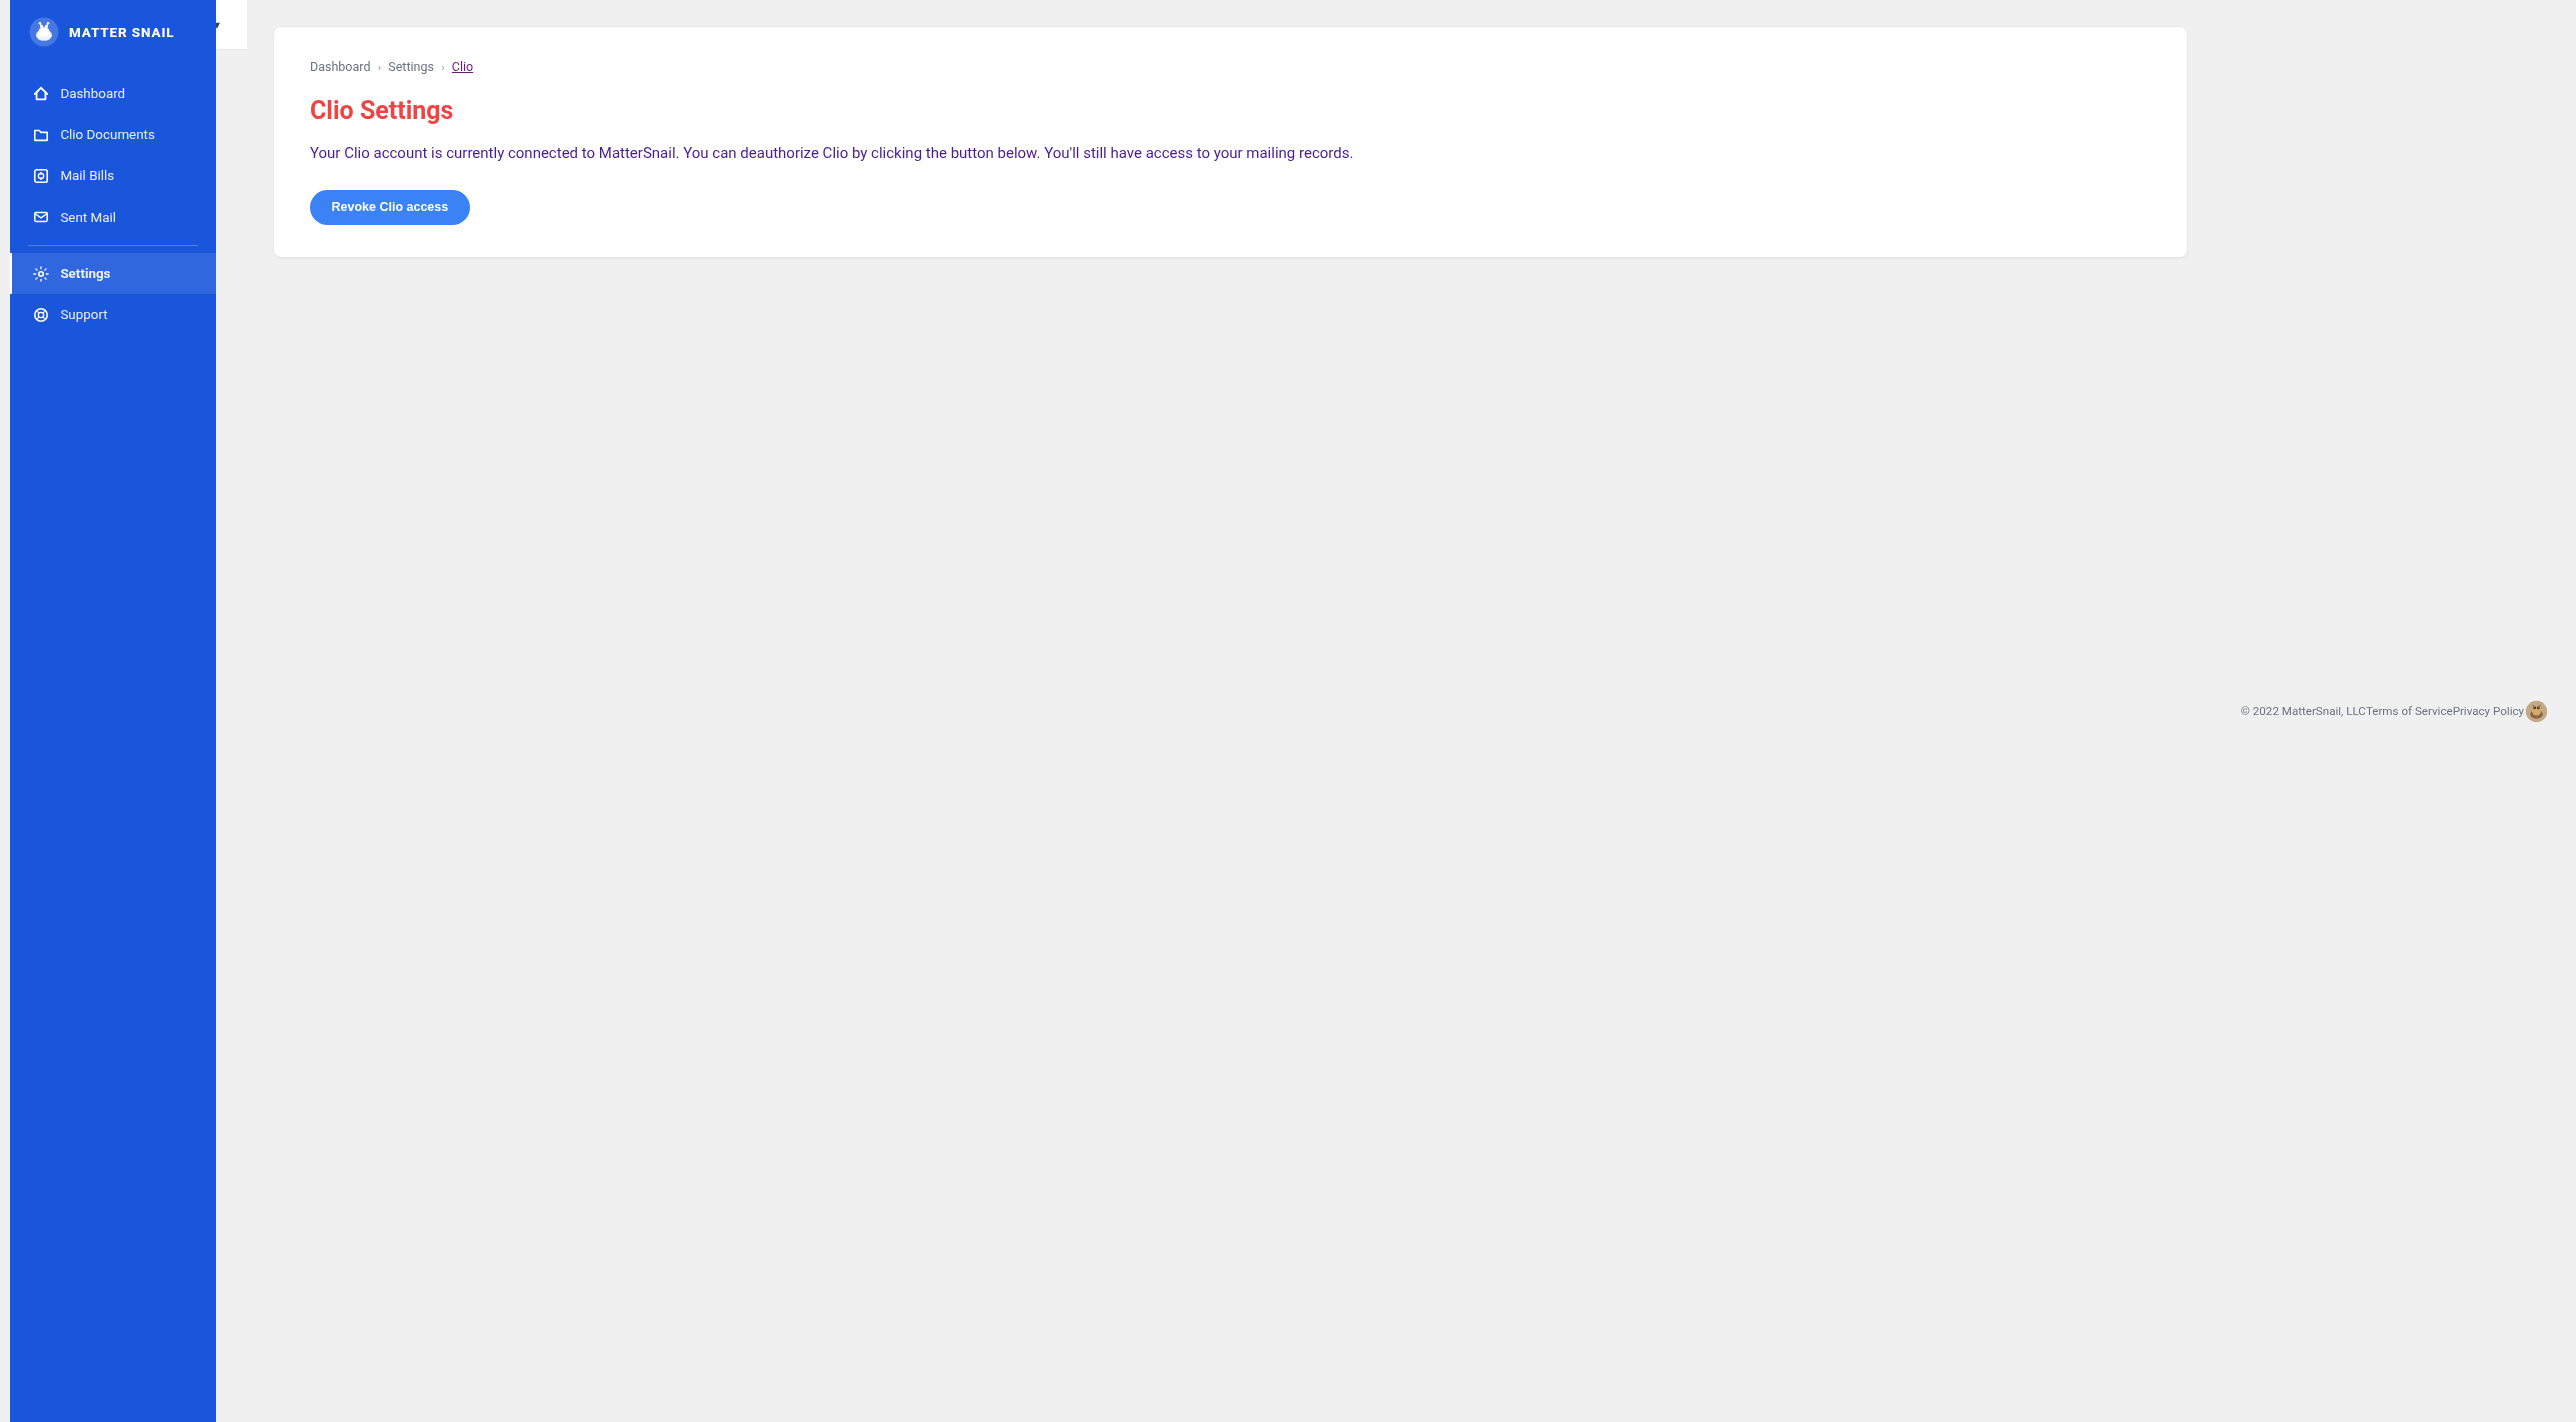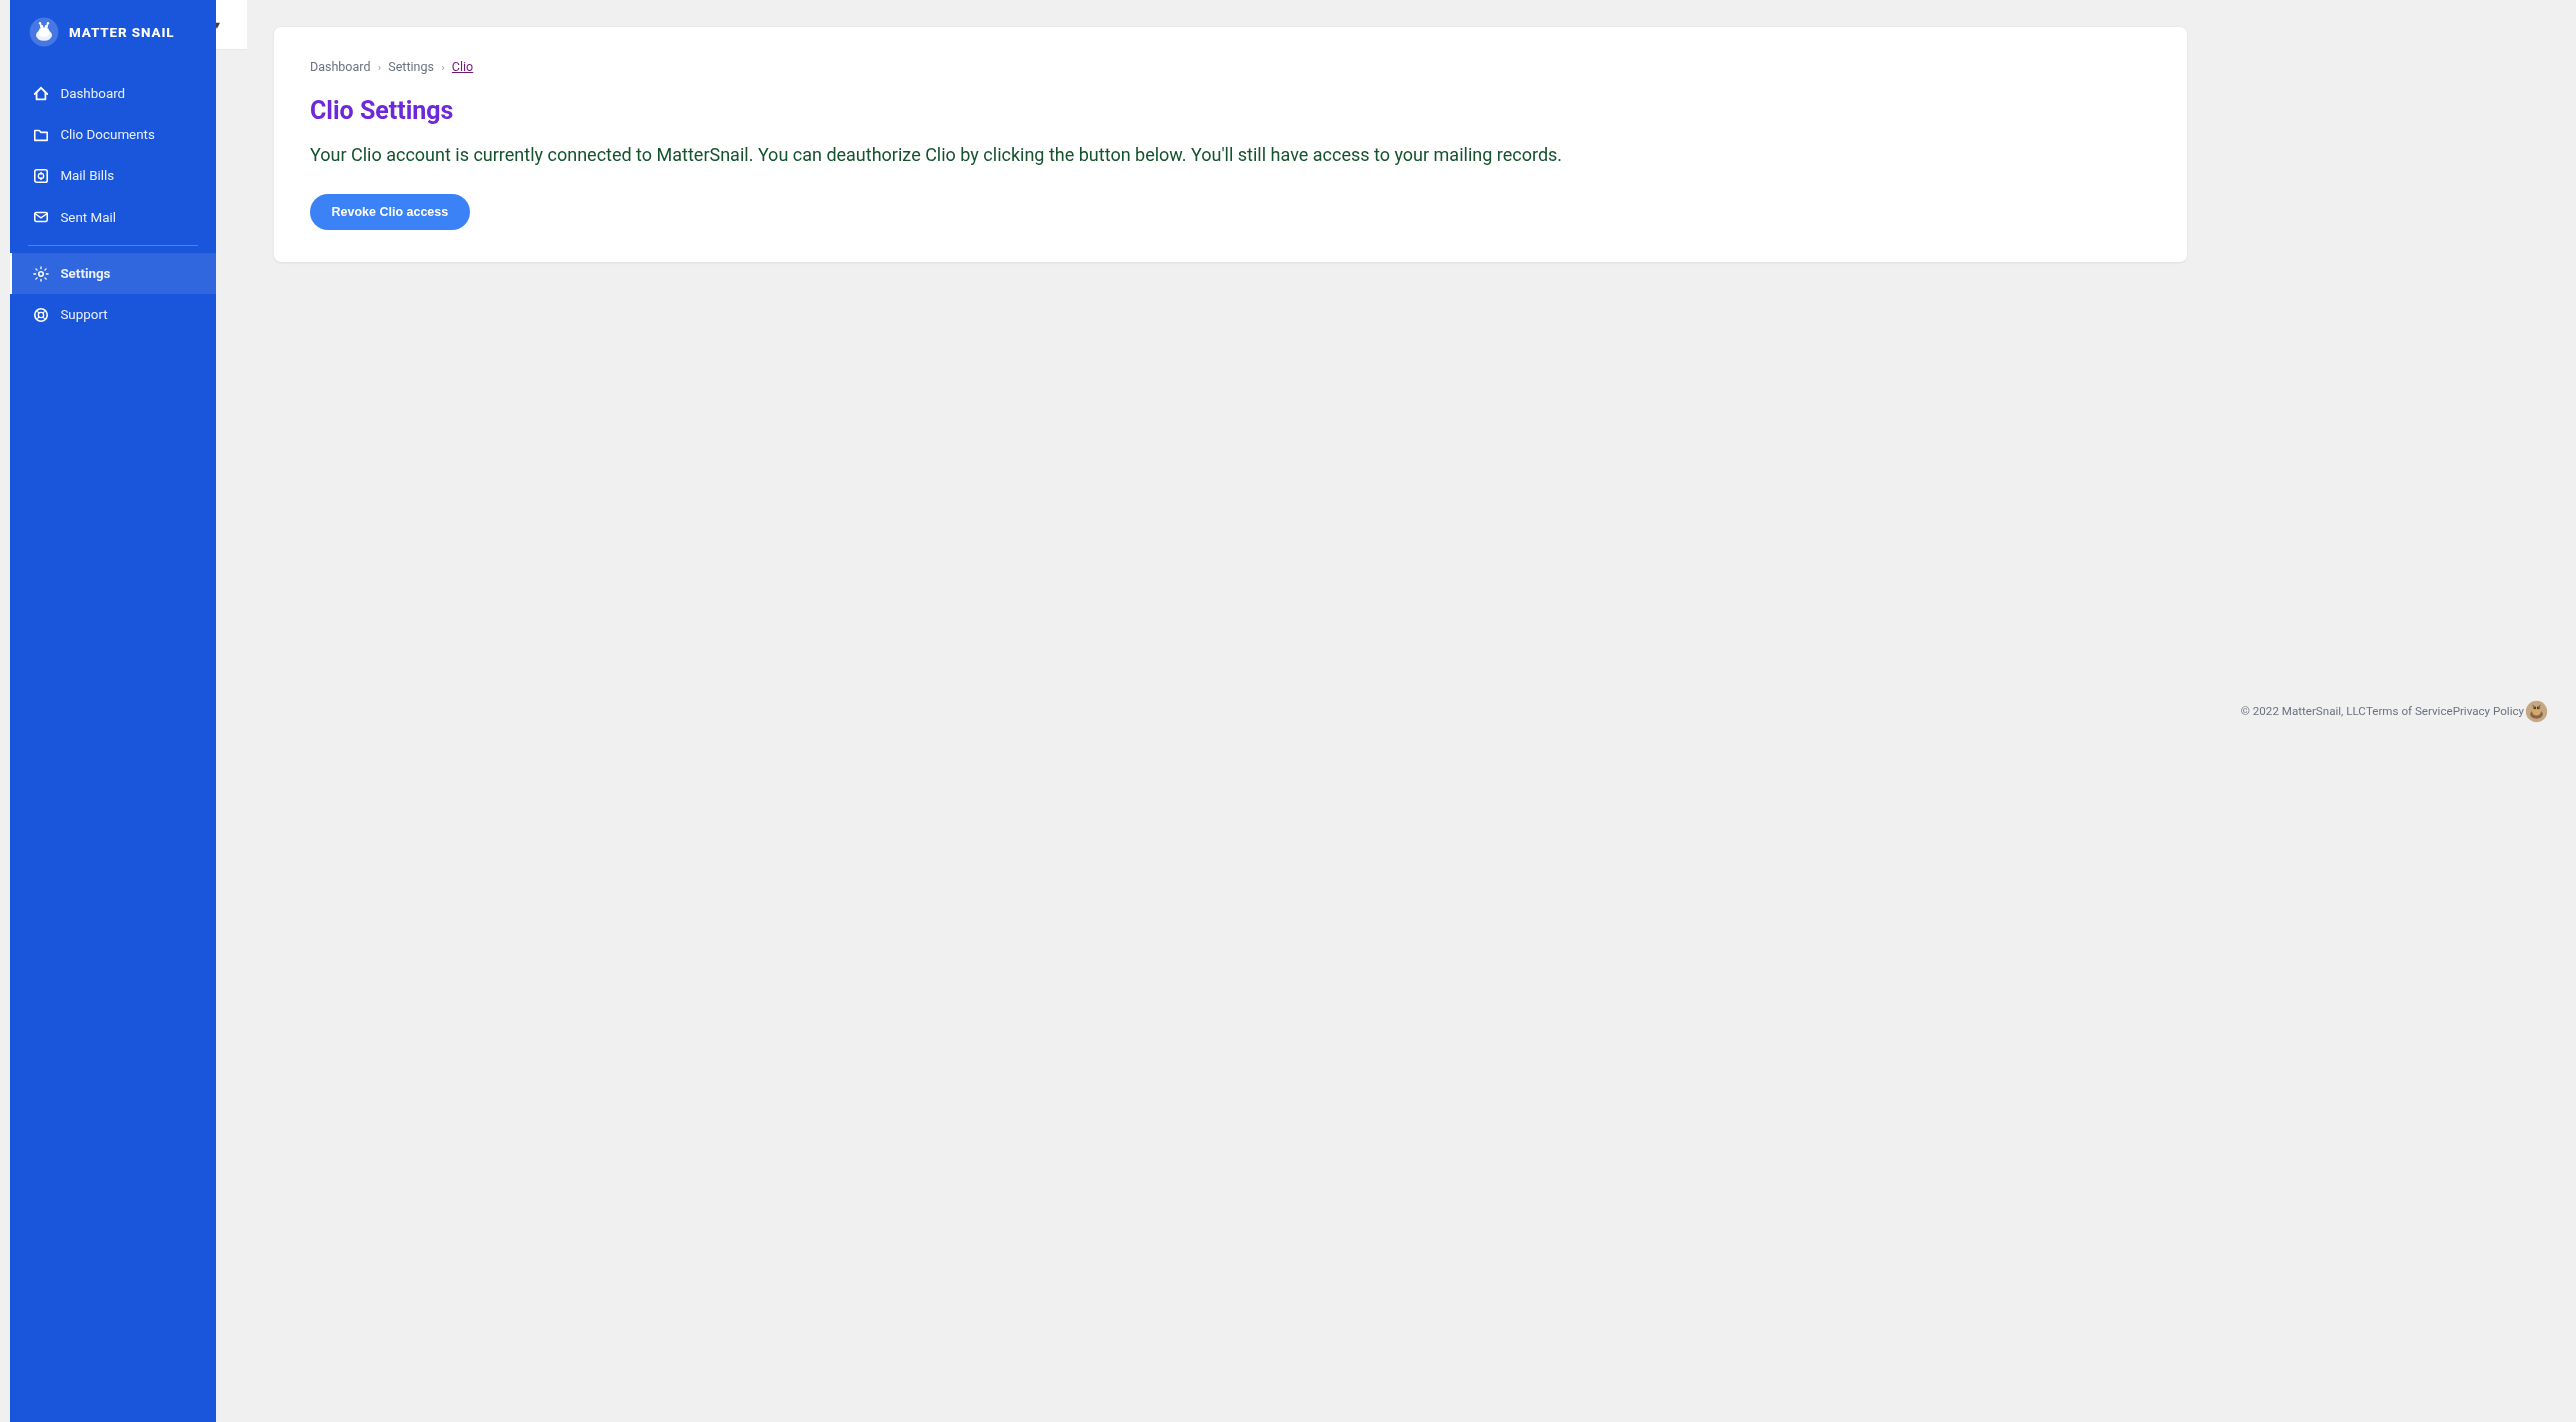--- a/index.html
+++ b/index.html
@@ -126,26 +126,26 @@
       text-decoration: underline;
       font-weight: 400;
     }
     .breadcrumb-sep {
       color: #9ca3af;
       font-size: 11.6px;
     }
     .page-title {
       font-size: 25px;
       font-weight: 700;
-      color: #6d28d9;
+      color: #ef4444;
       margin-bottom: 16px;
     }
     .page-description {
-      font-size: 18px;
-      color: #14532d;
+      font-size: 15px;
+      color: #4c1d95;
       line-height: 1.6;
       margin-bottom: 25px;
     }
     .revoke-button {
       background: #3b82f6;
       color: white;
       border: none;
       padding: 10.7px 21.5px;
       border-radius: 894px;
       font-size: 12.5px;

